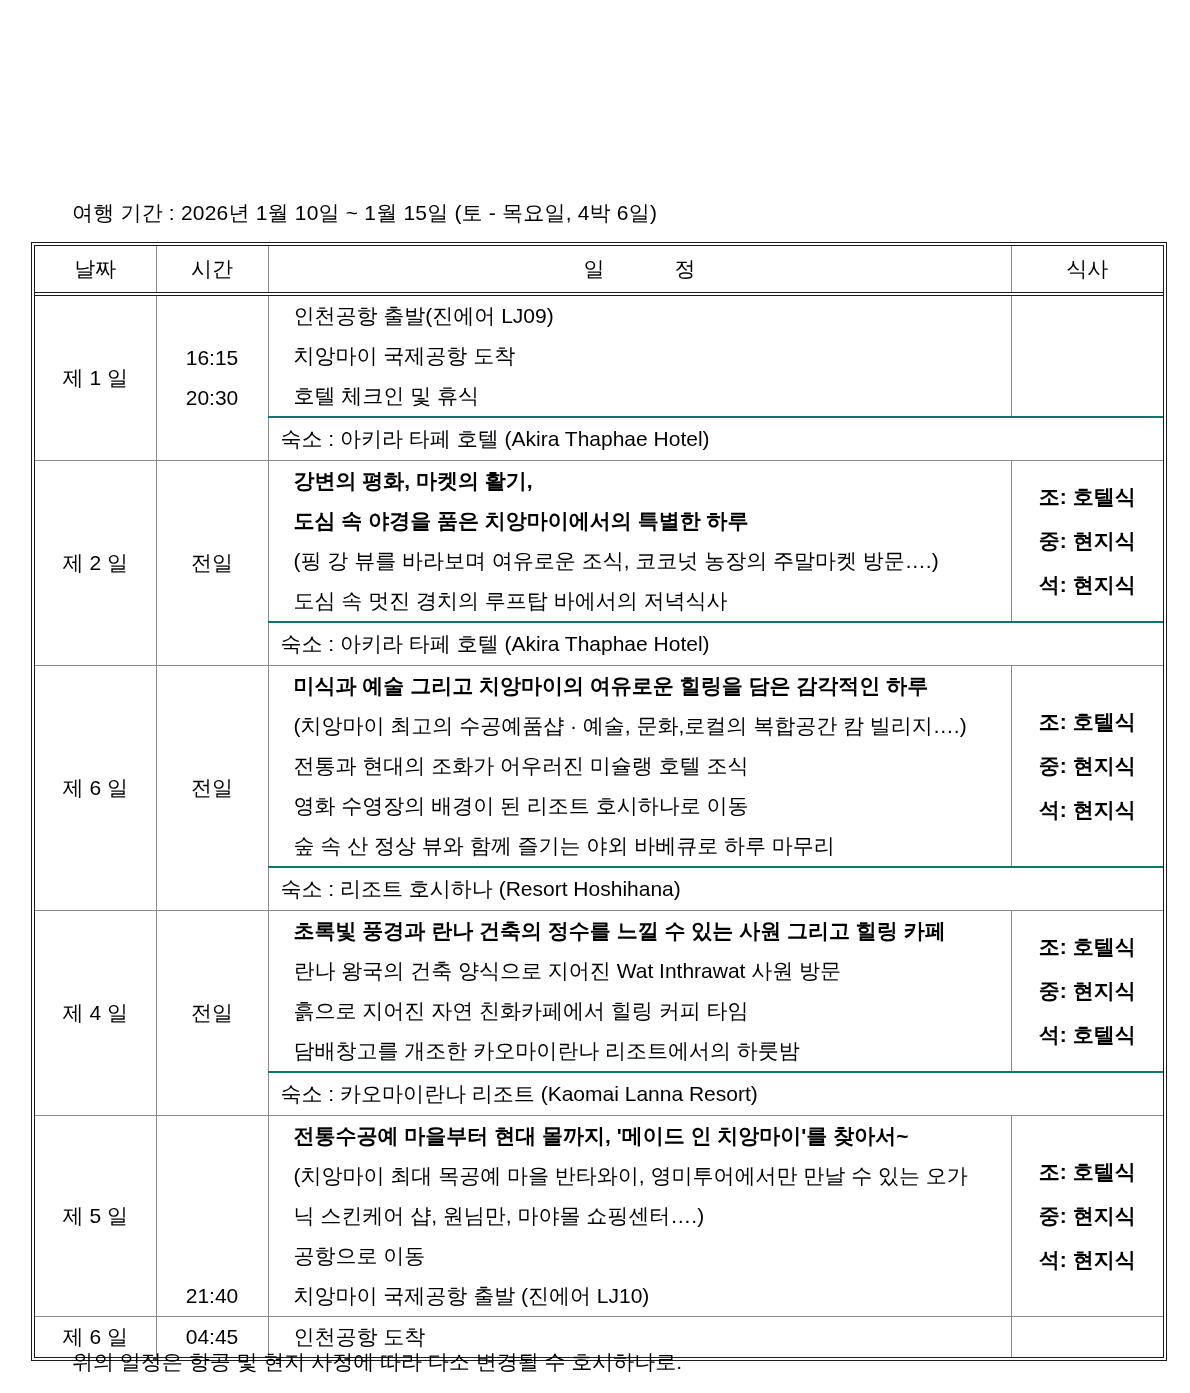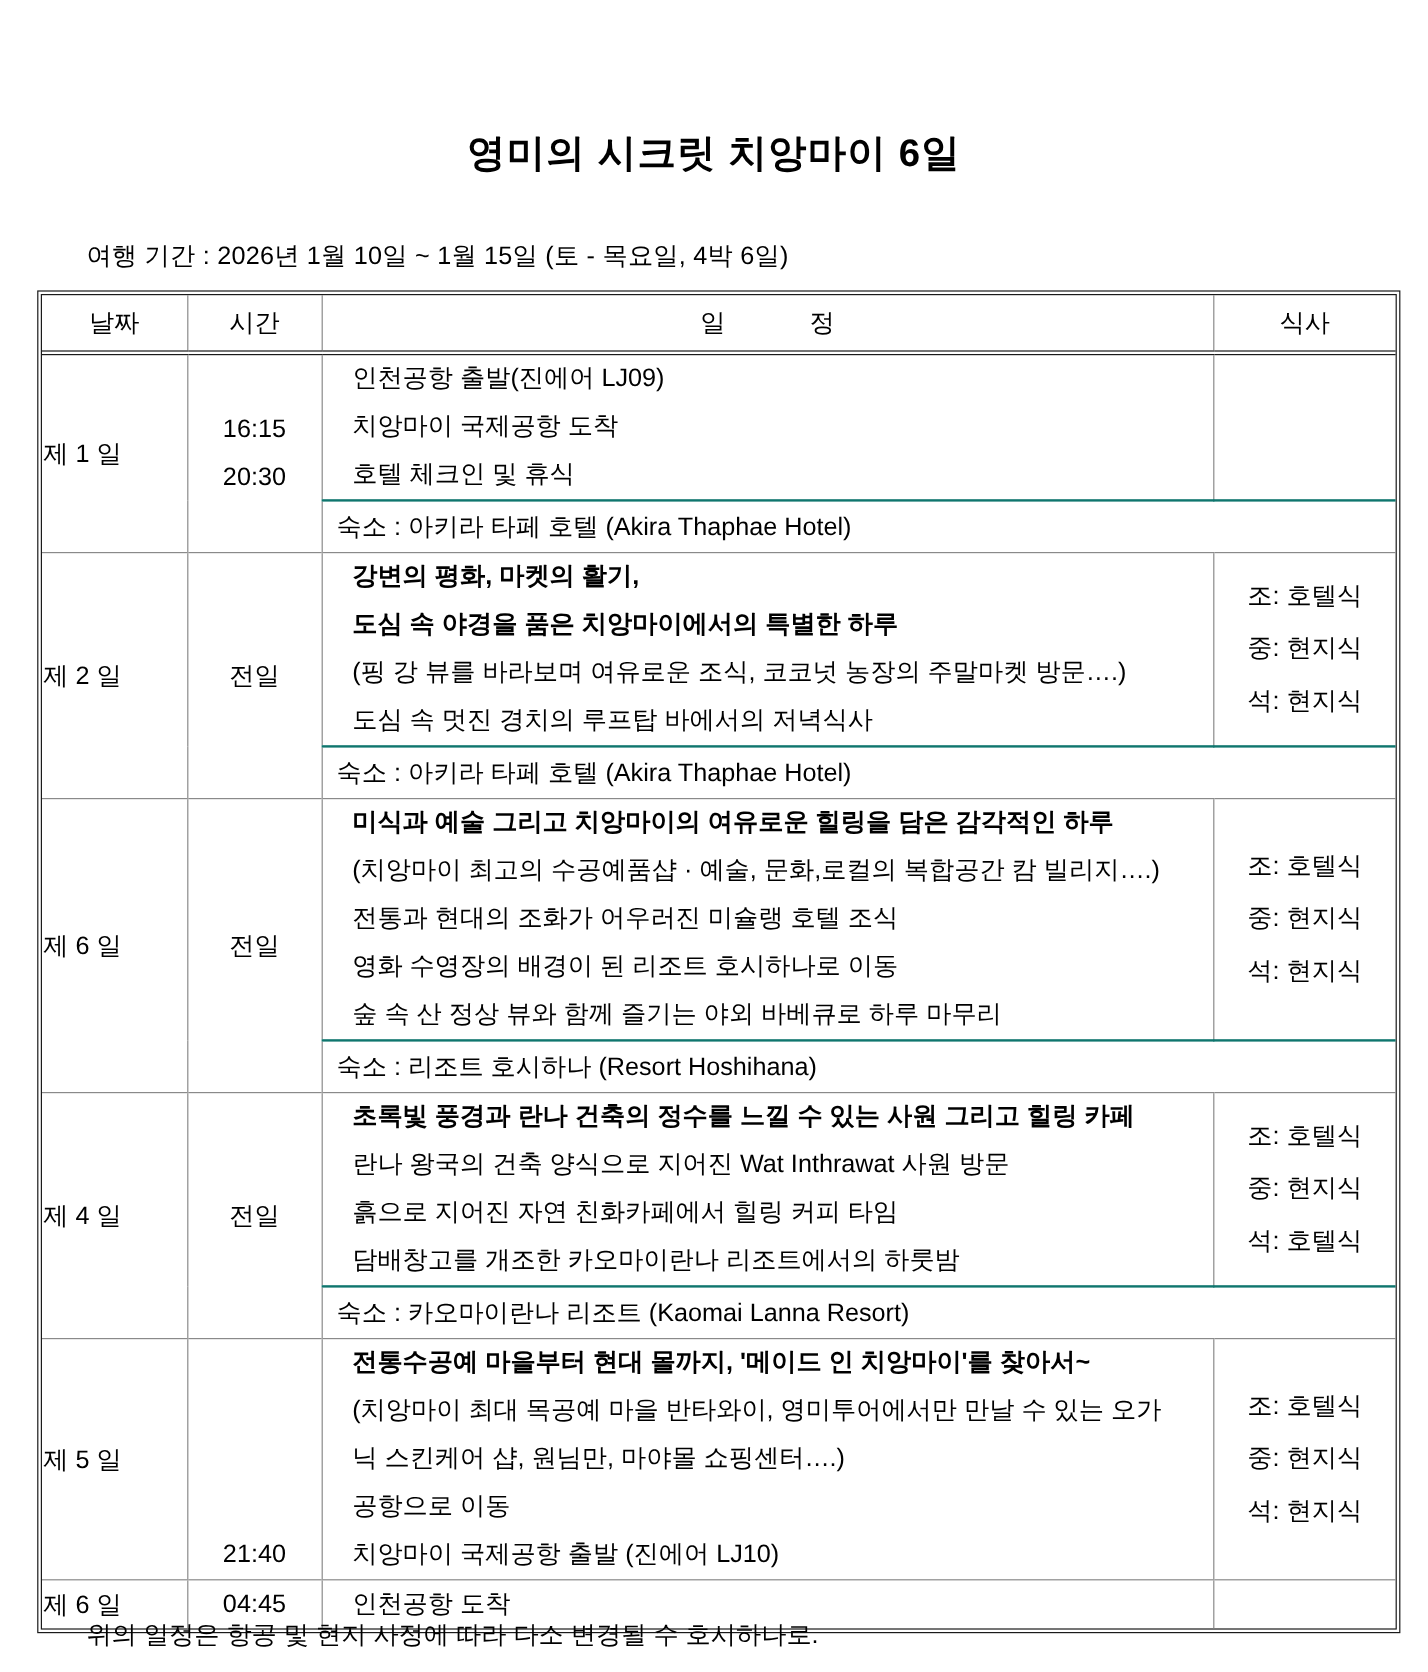--- a/index.html
+++ b/index.html
@@ -23,42 +23,41 @@
          font-size:32px;font-weight:700;letter-spacing:1px;}
   .period{position:absolute;top:199px;left:72px;font-size:21px;letter-spacing:.2px;}
 
   
   .table-wrap{position:absolute;top:242px;left:31px;width:1128px;border:4px double #1a1a1a;background:#fff;}
   table{width:100%;border-collapse:collapse;table-layout:fixed;font-size:21px;}
   col.c-date{width:121px;} col.c-time{width:112px;} col.c-meal{width:152px;}
   th{height:44px;font-weight:400;border-bottom:4px double #1a1a1a;white-space:pre;}
   .b-left{border-left:1px solid #8a8a8a;margin-left:12px;}
   tr.day-sep > td{border-top:1px solid #8a8a8a;}
-  td.date-cell{text-align:left;vertical-align:middle;}
+  td.date-cell{text-align:center;vertical-align:middle;}
   td.time-cell{text-align:center;vertical-align:middle;padding:0;}
   td.sched-cell{vertical-align:middle;padding:0 8px 0 25px;}
-  td.meal-cell{vertical-align:middle;text-align:center;padding:0;}
+  td.meal-cell{vertical-align:middle;text-align:center;padding:0;font-weight:bold;}
   td.lodging-cell{border-top:2px solid #0f766e;height:42px;vertical-align:middle;padding:0 8px 0 12px;}
   .sched-line{line-height:40px;white-space:nowrap;}
   .sched-line.bold{font-weight:700;}
   .meal-line{line-height:44px;}
   .time-lines{display:block;}
   .time-line{height:40px;line-height:40px;}
   td.single-line{height:40px;}
 
   
   .footer-note{position:absolute;top:1348px;left:72px;font-size:21px;}
 </style>
 </head>
 <body>
 
 <div class="page">
 
 
-  <div class="title">영미의 시크릿 치앙마이 6일</div>
   <div class="period">여행 기간 : 2026년 1월 10일 ~ 1월 15일 (토 - 목요일, 4박 6일)</div>
 
   <div class="table-wrap">
     <table>
       <colgroup>
         <col class="c-date">
           <col class="c-time">
           <col class="c-sched">
           <col class="c-meal">
       </colgroup>

